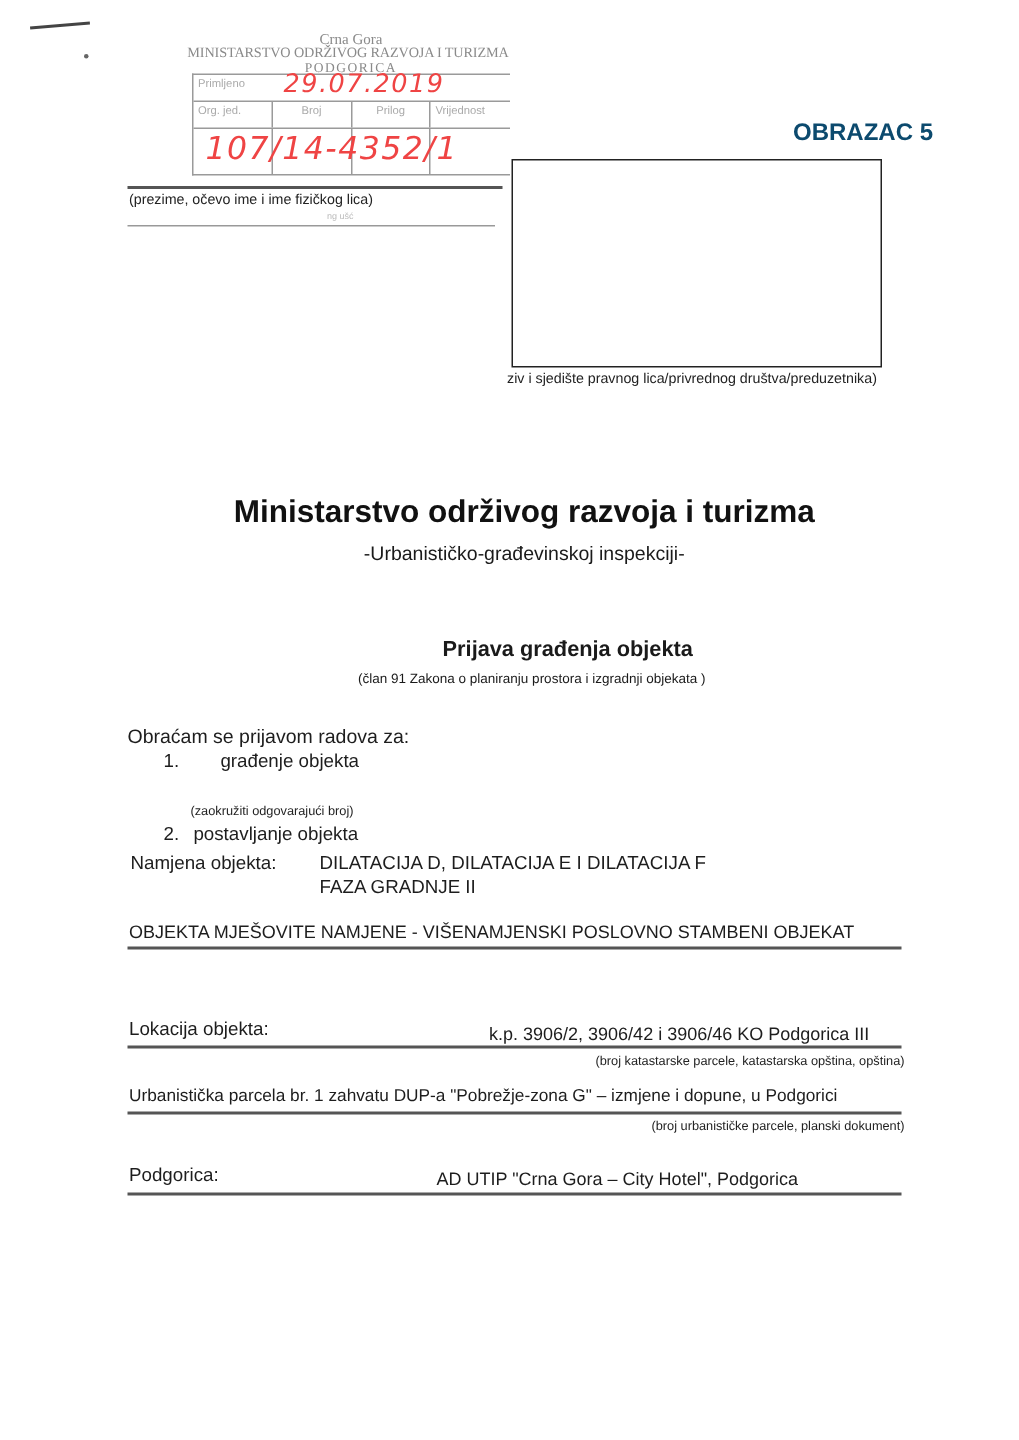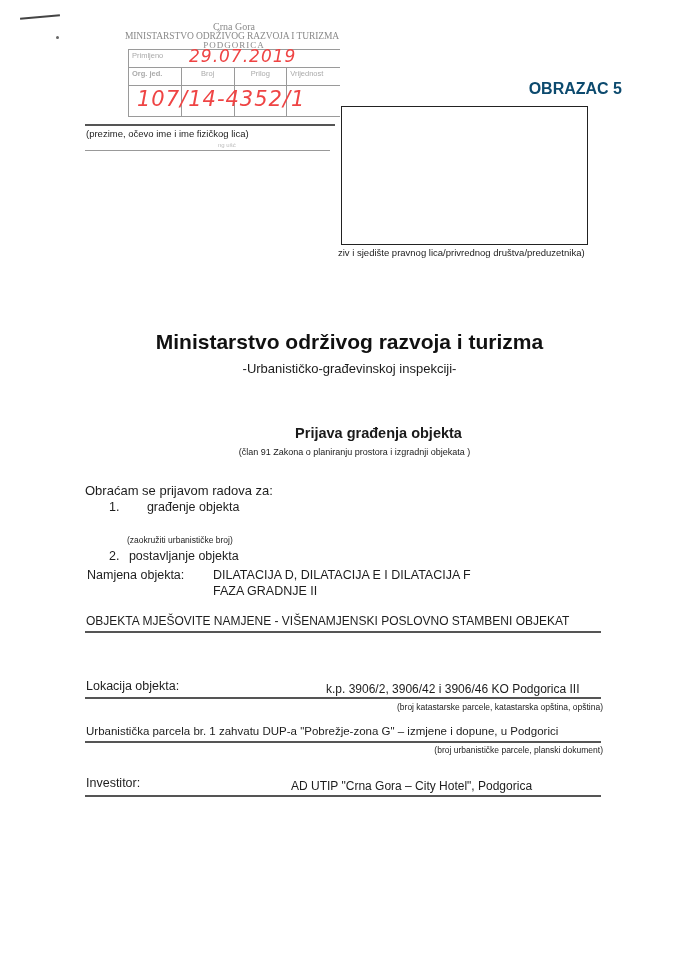--- a/index.html
+++ b/index.html
@@ -47,21 +47,21 @@
 <div class="abs stamp">
   <div class="stamp-head1">Crna Gora</div>
   <div class="stamp-head2">MINISTARSTVO ODRŽIVOG RAZVOJA I TURIZMA</div>
   <div class="stamp-head3">PODGORICA</div>
   <div class="stamp-table">
     <div class="stamp-row" style="height:17px;">
       <div class="stamp-cell" style="width:212px; border-right:none;">Primljeno</div>
       <div class="hand" style="left:60px; top:-4px; font-size:17px;">29.07.2019</div>
     </div>
     <div class="stamp-row" style="height:17px;">
-      <div class="stamp-cell" style="width:53px;font-weight:bold;">Org. jed.</div>
+      <div class="stamp-cell" style="width:53px;">Org. jed.</div>
       <div class="stamp-cell" style="width:53px; text-align:center;">Broj</div>
       <div class="stamp-cell" style="width:53px; text-align:center;">Prilog</div>
       <div class="stamp-cell" style="width:53px; border-right:none;">Vrijednost</div>
     </div>
     <div class="stamp-row" style="height:30px;">
       <div class="stamp-cell" style="width:53px; height:30px;"></div>
       <div class="stamp-cell" style="width:53px; height:30px;"></div>
       <div class="stamp-cell" style="width:53px; height:30px;"></div>
       <div class="stamp-cell" style="width:53px; height:30px; border-right:none;"></div>
       <div class="hand" style="left:8px; top:1px; font-size:21px;">107/14-4352/1</div>
@@ -87,32 +87,32 @@
 
 <div class="abs txt" style="left:85px; top:483px; font-size:13px;">Obraćam se prijavom radova za:</div>
 <div class="abs txt" style="left:109px; top:500px; font-size:12.5px;">
   <span>1.</span>
   <span style="margin-left:24px;">građenje objekta</span>
 </div>
 <div class="abs txt" style="left:109px; top:517px; font-size:12.5px;margin-top:32px;">
   <span>2.</span>
   <span style="margin-left:6px;">postavljanje objekta</span>
 </div>
-<div class="abs tiny" style="left:127px; top:535px;">(zaokružiti urbanističke broj)</div>
+<div class="abs tiny" style="left:127px; top:535px;">(zaokružiti odgovarajući broj)</div>
 
 <div class="abs txt" style="left:87px; top:568px;">Namjena objekta:</div>
 <div class="abs txt" style="left:213px; top:568px;">DILATACIJA D, DILATACIJA E I DILATACIJA F</div>
 <div class="abs txt" style="left:213px; top:584px;">FAZA GRADNJE II</div>
 <div class="abs txt" style="left:86px; top:614px; font-size:12px;">OBJEKTA MJEŠOVITE NAMJENE - VIŠENAMJENSKI POSLOVNO STAMBENI OBJEKAT</div>
 <div class="line" style="left:85px; top:631px; width:516px;"></div>
 
 <div class="abs txt" style="left:86px; top:679px;">Lokacija objekta:</div>
 <div class="abs txt" style="left:326px; top:682px; font-size:12px;">k.p. 3906/2, 3906/42 i 3906/46 KO Podgorica III</div>
 <div class="line" style="left:85px; top:697px; width:516px;"></div>
 <div class="abs tiny" style="right:76px; top:702px;">(broj katastarske parcele, katastarska opština, opština)</div>
 
 <div class="abs txt" style="left:86px; top:725px; font-size:11.5px;">Urbanistička parcela br. 1 zahvatu DUP-a "Pobrežje-zona G" – izmjene i dopune, u Podgorici</div>
 <div class="line" style="left:85px; top:741px; width:516px;"></div>
 <div class="abs tiny" style="right:76px; top:745px;">(broj urbanističke parcele, planski dokument)</div>
 
-<div class="abs txt" style="left:86px; top:776px;">Investitor:</div>
+<div class="abs txt" style="left:86px; top:776px;">Podgorica:</div>
 <div class="abs txt" style="left:291px; top:779px; font-size:12px;">AD UTIP "Crna Gora – City Hotel", Podgorica</div>
 <div class="line" style="left:85px; top:795px; width:516px;"></div>
 
 </body></html>

